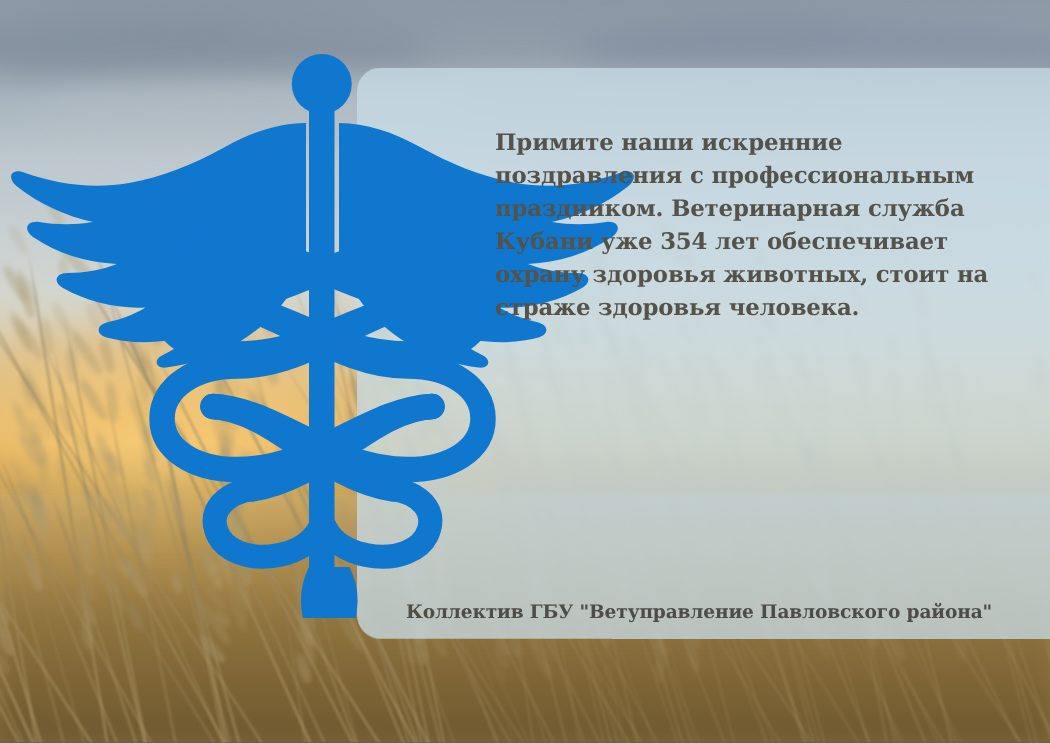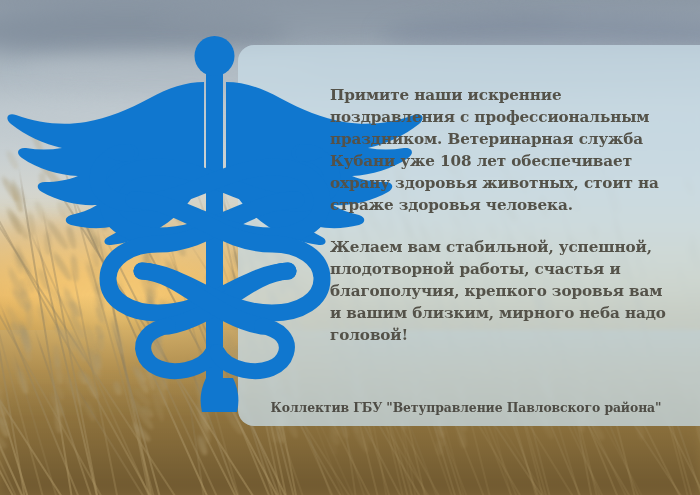--- a/index.html
+++ b/index.html
@@ -896,19 +896,18 @@
                  C 282 345, 264 352, 244 348
                  C 230 345, 221 338, 217 330" fill="none" stroke="#1077cf" stroke-width="16" stroke-linecap="round"></path>
 
         <path d="M300 122 q20 0 26 9 q-8 9 -26 9 q-9 -9 0 -18 z"></path>
         <path d="M130 122 q-20 0 -26 9 q8 9 26 9 q9 -9 0 -18 z"></path>
       </g>
     </svg>
   </div>
 
   <div class="text-col">
-    <p class="para">Примите наши искренние поздравления с профессиональным праздником. Ветеринарная служба Кубани уже 108 лет обеспечивает охрану здоровья животных, стоит на страже здоровья человека.</p>
-    <p class="para last">Желаем вам стабильной, успешной, плодотворной работы, счастья и благополучия, крепкого зоровья вам и вашим близким, мирного неба надо головой!</p>
+    <p class="para">Примите наши искренние поздравления с профессиональным праздником. Ветеринарная служба Кубани уже 354 лет обеспечивает охрану здоровья животных, стоит на страже здоровья человека.</p>
   </div>
 
   <div class="signature">Коллектив ГБУ "Ветуправление Павловского района"</div>
 
 </div>
 
 </body></html>

